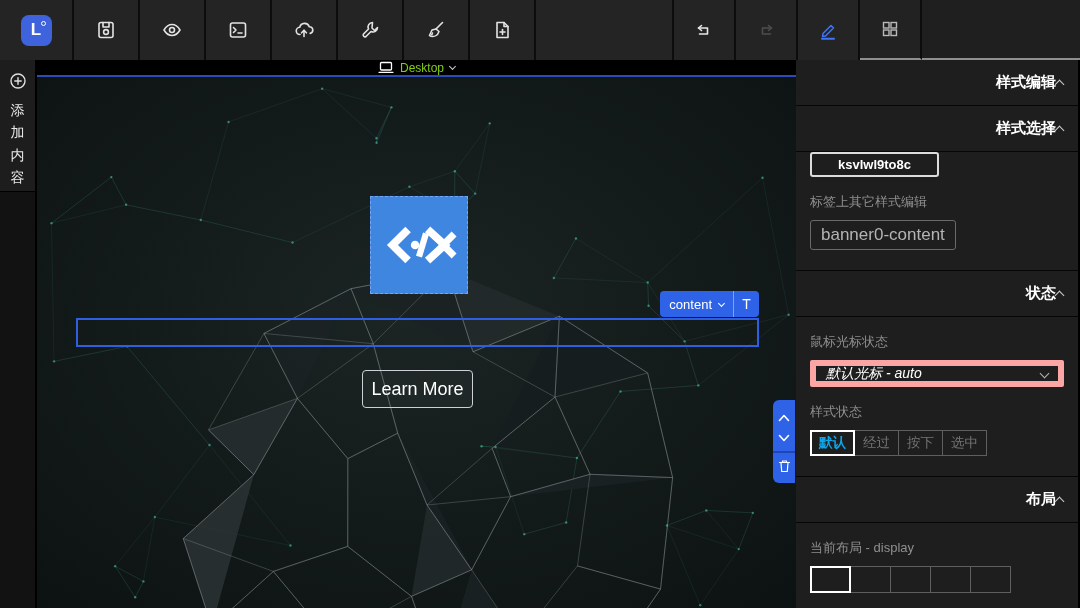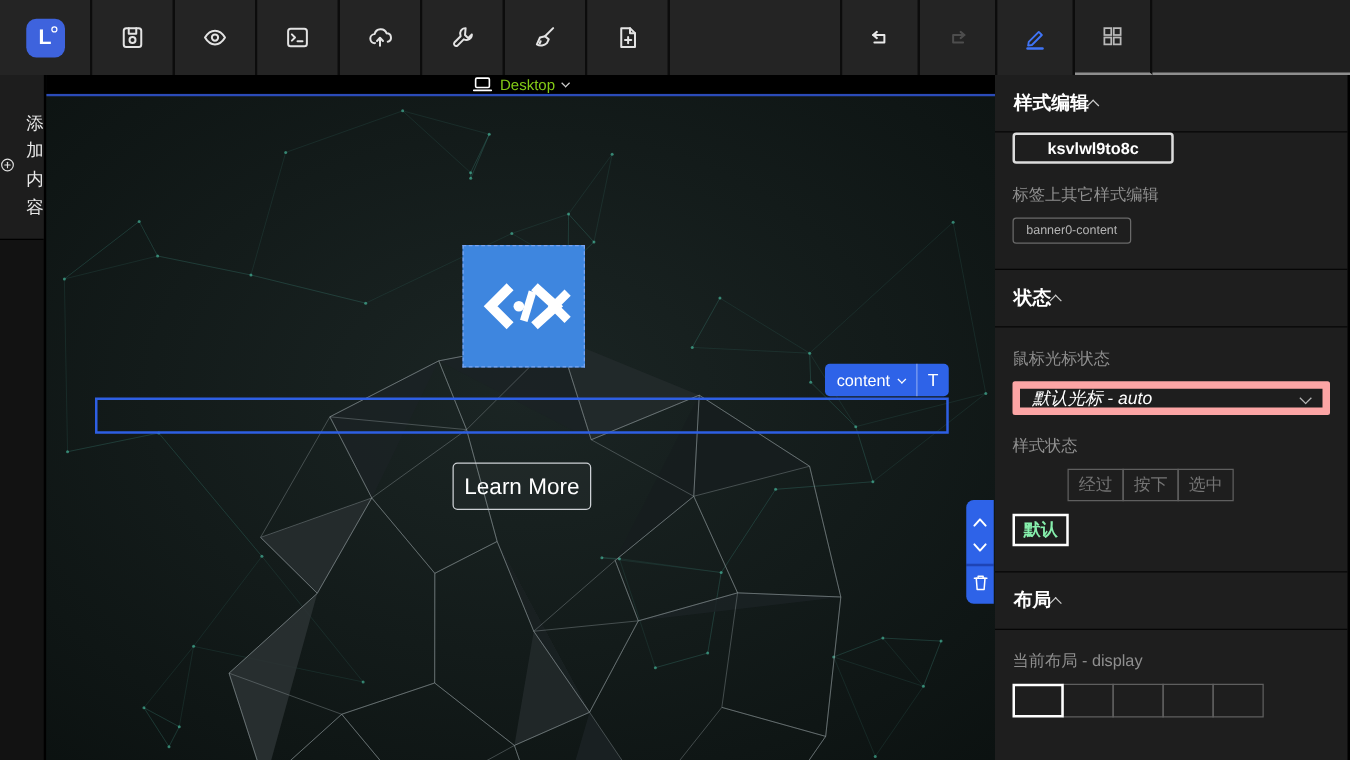--- a/index.html
+++ b/index.html
@@ -22,21 +22,21 @@
   .tabs { display:flex; width:282px; background:#242424; }
   .tab { width:62px; height:60px; display:flex; align-items:center; justify-content:center; border-right:2px solid #0c0c0c; cursor:pointer; }
   .tab.inactive { border-bottom:2px solid #8f8f8f; background:#222; }
   .tabfill { flex:1; background:#1f1f1f; border-bottom:2px solid #8f8f8f; }
 
   
   .main { display:flex; height:548px; }
 
   
   .sidebar { width:37px; background:#121212; border-right:2px solid #000; }
-  .add-btn { height:132px; background:#1d1d1d; border-bottom:1px solid #000; display:flex; flex-direction:row; align-items:center; padding-top:12px; gap:9px; cursor:pointer; }
+  .add-btn { height:132px; background:#1d1d1d; border-bottom:1px solid #000; display:flex; flex-direction:column; align-items:center; padding-top:12px; gap:9px; cursor:pointer; }
   .vtext { width:15px; font-size:14px; line-height:1.6; color:#e9e9e9; text-align:center; word-break:break-all; }
 
   
   .canvas { width:759px; position:relative; background:#0d1312; }
   .device-bar { height:15px; background:#000; color:#84cc16; display:flex; align-items:center; justify-content:center; gap:6px; font-size:12px; cursor:pointer; }
   .device-bar .chev { width:5px; height:5px; border-width:1.3px; margin-top:-2px; color:#cfcfcf; }
   .banner { position:relative; height:533px; overflow:hidden; }
   #mesh { position:absolute; left:0; top:0; }
   .top-line { position:absolute; left:0; top:0; width:100%; height:2px; background:#2b4bb8; }
 
@@ -50,33 +50,33 @@
   .tag-t { width:26px; display:flex; align-items:center; justify-content:center; border-left:1px solid rgba(255,255,255,.4); cursor:pointer; font-size:14px; }
 
   .learn-btn { position:absolute; left:325px; top:295px; width:111px; height:38px; background:rgba(255,255,255,.03); border:1px solid #cdd1d5; border-radius:4px; color:#fff; font-size:18px; display:flex; align-items:center; justify-content:center; cursor:pointer; font-family:inherit; }
 
   .float-bar { position:absolute; right:1px; top:325px; width:22px; background:#2e63e8; border-radius:6px 0 0 6px; display:flex; flex-direction:column; align-items:center; padding:8px 0 7px; }
   .fb-btn { width:22px; height:20px; display:flex; align-items:center; justify-content:center; cursor:pointer; }
   .fb-sep { width:100%; height:2px; background:rgba(10,30,120,.45); margin:3px 0; }
 
   
   .panel { width:282px; background:#1e1e1e; color:#fff; }
-  .hd { height:46px; display:flex; align-items:center; justify-content:flex-start; padding:0 15px; font-size:15px; font-weight:700; border-bottom:1px solid #060606; cursor:pointer; }
+  .hd { height:46px; display:flex; align-items:center; justify-content:flex-end; padding:0 15px; font-size:15px; font-weight:700; border-bottom:1px solid #060606; cursor:pointer; }
   .hd .chev { color:#cfcfcf; }
   .sec { padding:0 14px 20px; border-bottom:1px solid #060606; }
   .lbl { margin:16px 0 9px; font-size:13px; color:#8f8f8f; }
   .tagbtn { display:inline-block; background:transparent; font-family:inherit; cursor:pointer; }
   .tagbtn.strong { border:2px solid #dcdcdc; border-radius:3px; color:#fff; font-size:13px; font-weight:600; padding:3px 26px; }
-  .tagbtn.dim { border:1px solid #6a6a6a; border-radius:3px; color:#b4b4b4; font-size:10px; padding:4px 10px; }
+  .tagbtn.dim { border:1px solid #6a6a6a; border-radius:3px; color:#b4b4b4; font-size:17px; padding:4px 10px; }
   .select { width:254px; height:27px; border:6px solid #fca5a5; border-radius:2px; display:flex; align-items:center; justify-content:space-between; padding:0 10px; font-size:14px; color:#ffffff; cursor:pointer;font-style:italic; }
   .select .chev { color:#b5b5b5; }
   .seg { display:flex; }
   .seg button { width:45px; height:26px; background:transparent; border:1px solid #5f5f5f; color:#747474; font-size:13.5px; margin-left:-1px; cursor:pointer; font-family:inherit; }
   .seg button:first-child { margin-left:0; }
-  .seg button.active { border:2px solid #fff; color:#86efac; font-weight:700; position:relative; z-index:1;margin-top:36px; }
+  .seg button.active { border:2px solid #fff; color:#0ea5e9; font-weight:700; position:relative; z-index:1; }
   .segicons { display:flex; }
   .segicons button { width:41px; height:27px; background:transparent; border:1px solid #5f5f5f; color:#787878; margin-left:-1px; display:flex; align-items:center; justify-content:center; cursor:pointer; }
   .segicons button:first-child { margin-left:0; }
   .segicons button.active { border:2px solid #fff; color:#fff; position:relative; z-index:1; }
 
   .chev { display:inline-block; width:7px; height:7px; border-right:1.7px solid currentColor; border-bottom:1.7px solid currentColor; transform:rotate(45deg); }
   .chev.up { transform:rotate(225deg); margin-top:4px; }
 </style>
 </head>
 <body>
@@ -488,20 +488,24 @@
           </div>
         </div>
       </div>
     </div>
 
     <div class="panel">
       <div class="hd">
         <span>样式编辑</span>
         <span class="chev up"></span>
       </div>
+      <div class="hd">
+        <span>样式选择</span>
+        <span class="chev up"></span>
+      </div>
       <div class="sec">
         <button class="tagbtn strong">ksvlwl9to8c</button>
         <div class="lbl">标签上其它样式编辑</div>
         <button class="tagbtn dim">banner0-content</button>
       </div>
 
       <div class="hd">
         <span>状态</span>
         <span class="chev up"></span>
       </div>

